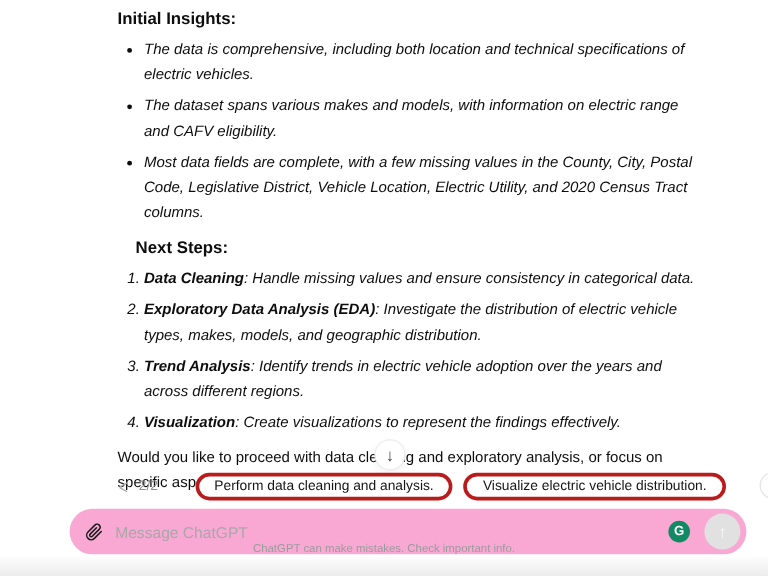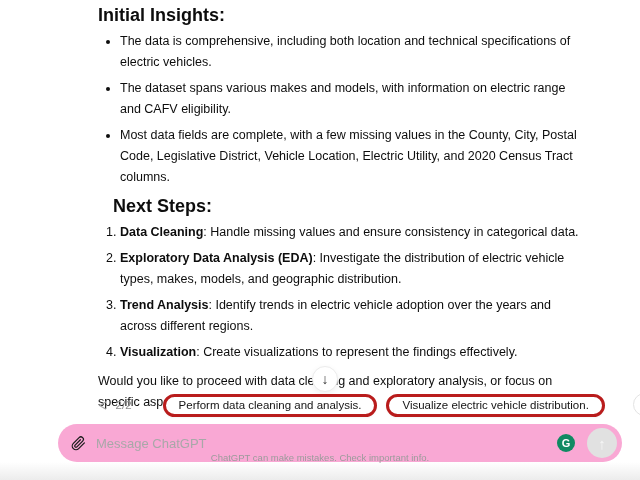--- a/index.html
+++ b/index.html
@@ -5,25 +5,25 @@
   * { margin:0; padding:0; box-sizing:border-box; }
   html,body { width:640px; height:480px; }
   body {
     font-family:"Liberation Sans","DejaVu Sans",sans-serif;
     background:#ffffff; color:#0d0d0d; position:relative; overflow:hidden;
   }
   .content {
     position:absolute; left:98px; top:0; width:490px;
     font-size:12.5px; line-height:21px;
   }
-  .msg-heading { font-size:18px; line-height:20px; font-weight:bold; color:#0d0d0d; }
+  .msg-heading { font-size:14px; line-height:20px; font-weight:bold; color:#0d0d0d; }
   .h-first { margin:5px 0 6px 0; }
   .h-next  { margin:8px 0 6px 15px; }
-  ul.insights { list-style:disc; padding-left:22px; margin:0; }
-  ol.steps    { list-style:decimal; padding-left:22px; margin:0; }
+  ul.insights { list-style:disc; padding-left:22px; margin:0;font-style:italic; }
+  ol.steps    { list-style:decimal; padding-left:22px; margin:0;font-style:italic; }
   ul.insights li, ol.steps li { margin-bottom:5px; }
   ol.steps li strong { font-weight:bold; }
   .closing { margin-top:8px; }
   .analysis-icon {
     color:#7292b7; font-size:10px; letter-spacing:0.5px; cursor:pointer;
     font-family:"Liberation Mono","DejaVu Sans Mono",monospace;
   }
   .scroll-btn {
     position:absolute; left:312px; top:366px; width:26px; height:26px;
     border-radius:50%; background:#fff; border:1px solid #ececec;

